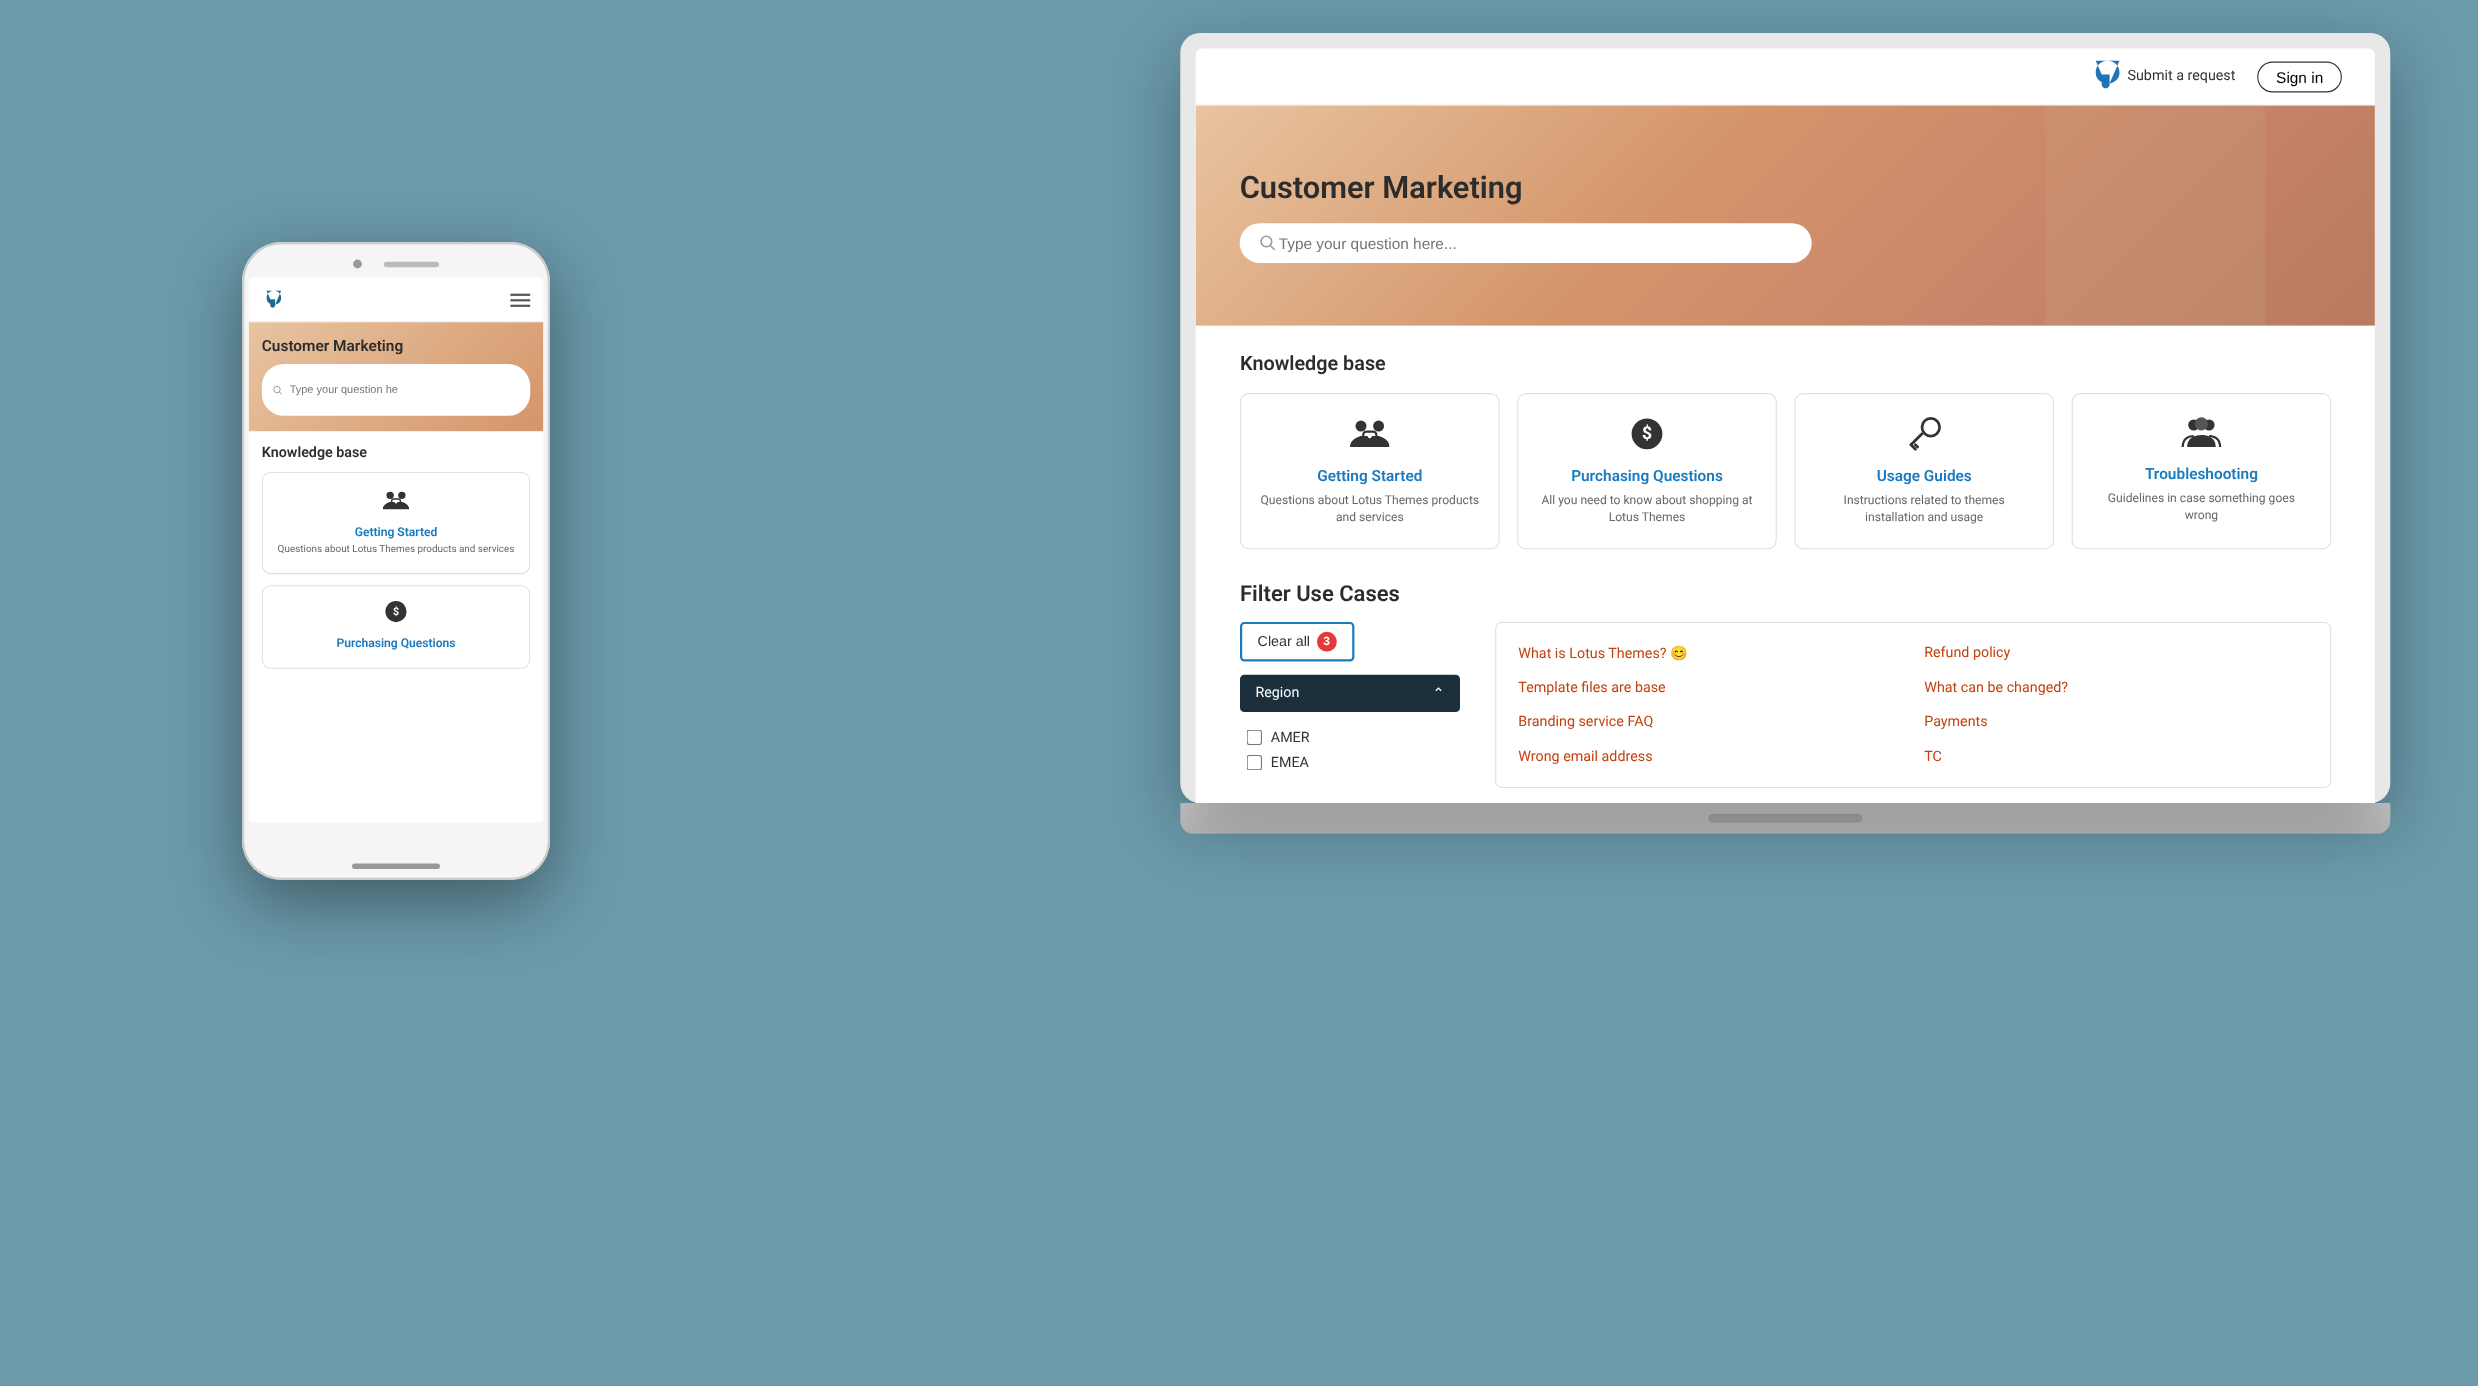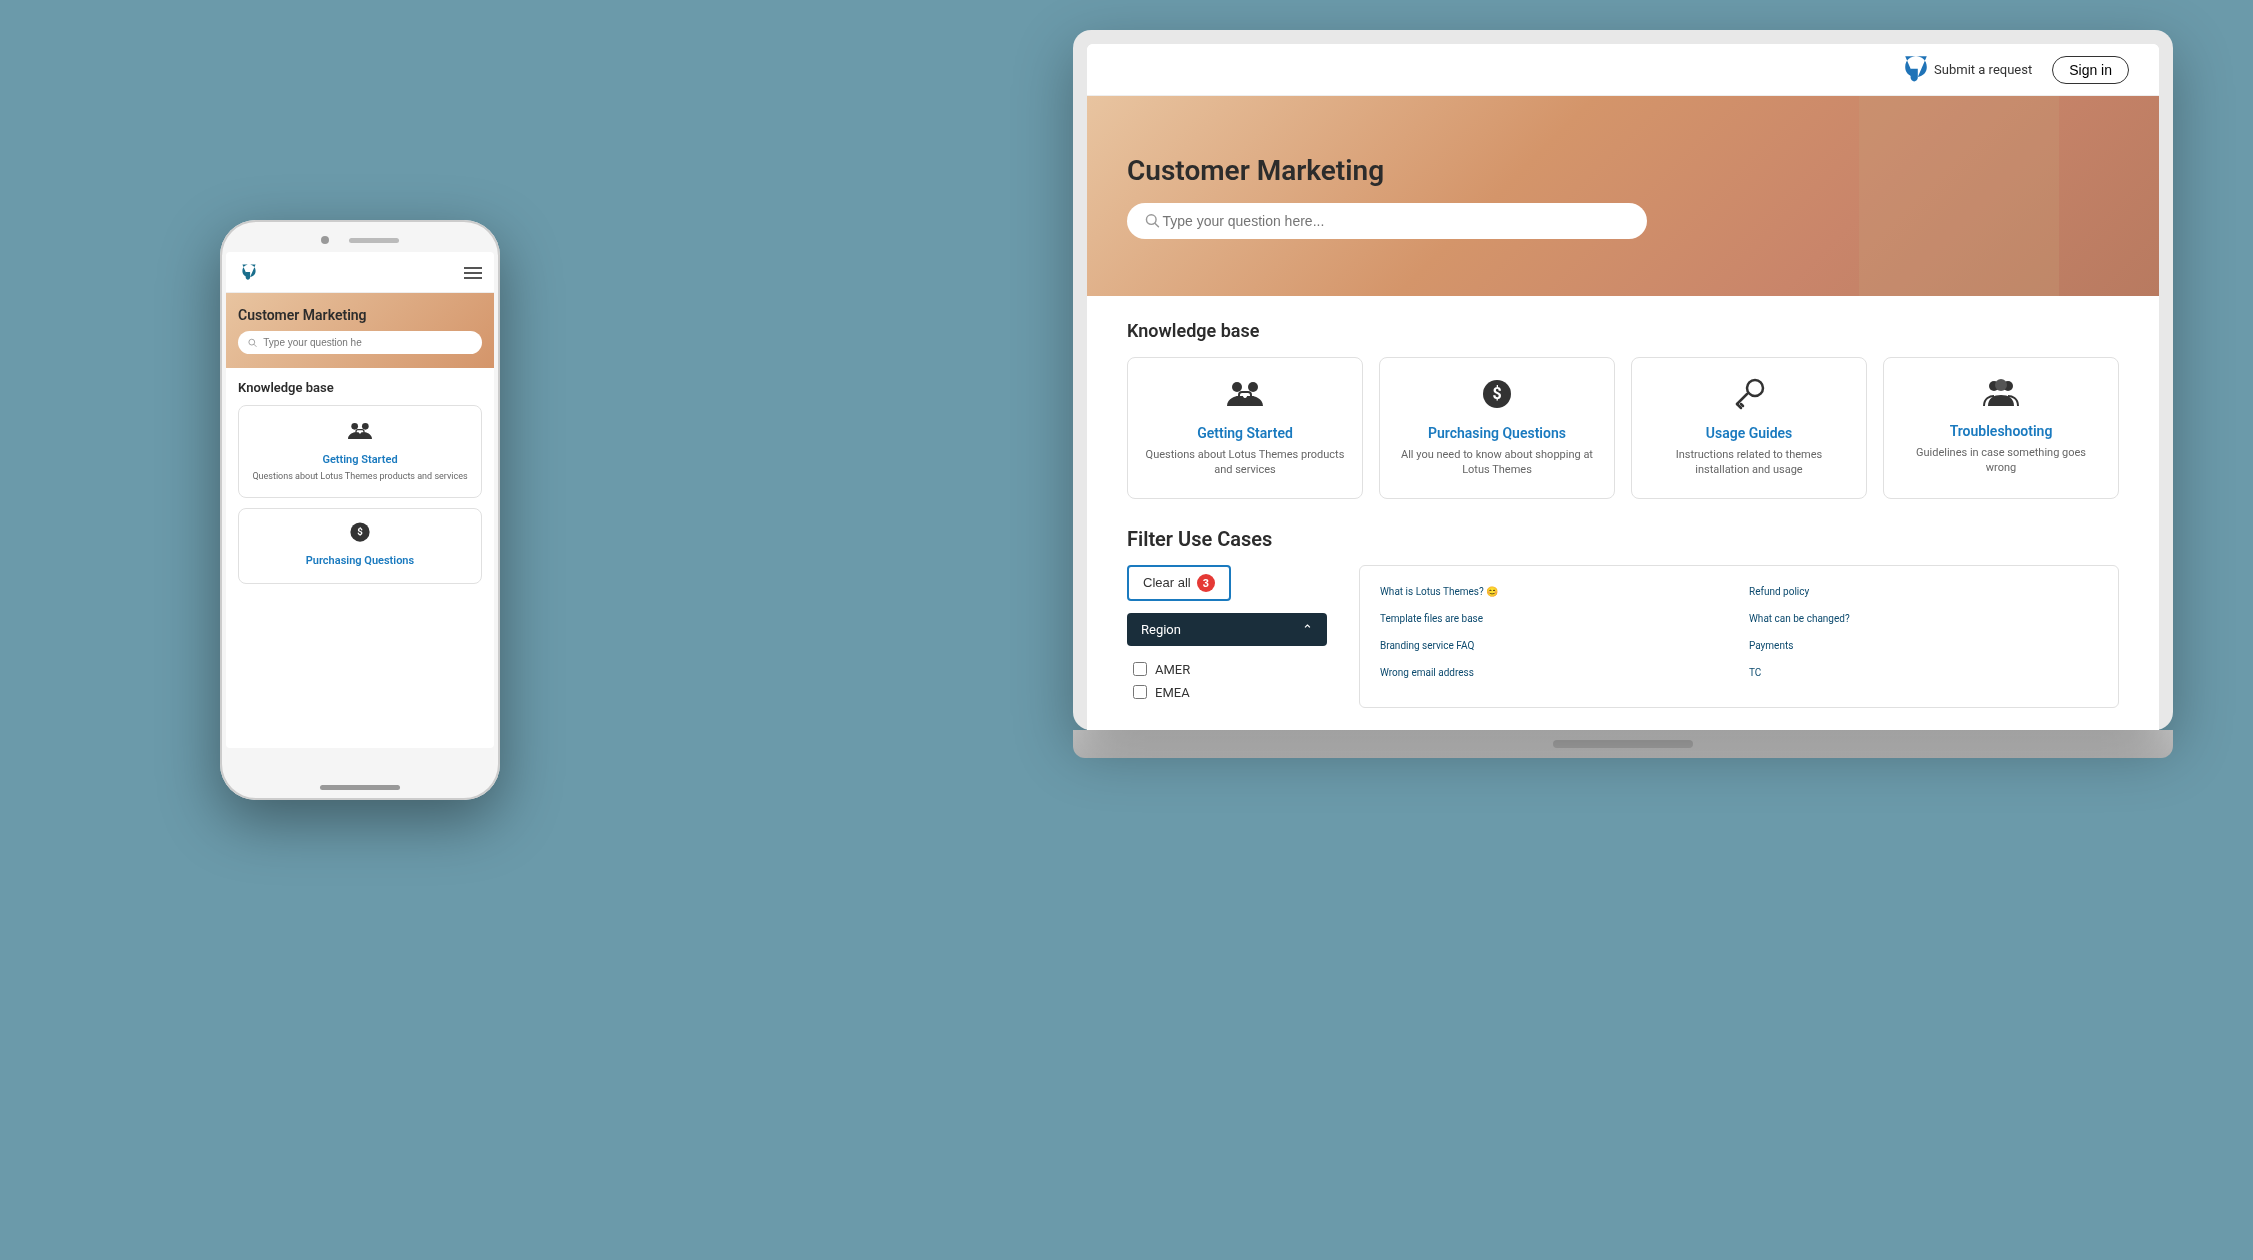--- a/index.html
+++ b/index.html
@@ -249,22 +249,22 @@
       border: 1.5px solid #e0e0e0;
       border-radius: 6px;
       padding: 16px 20px;
     }
     .articles-grid {
       display: grid;
       grid-template-columns: 1fr 1fr;
       gap: 8px 20px;
     }
     .article-link {
-      color: #0c4a6e;
-      font-size: 10px;
+      color: #c2410c;
+      font-size: 13px;
       text-decoration: none;
       padding: 4px 0;
       display: block;
     }
 
     
     .phone-wrapper {
       position: absolute;
       left: 220px;
       top: 220px;
@@ -348,21 +348,21 @@
       font-size: 14px;
       font-weight: 600;
       color: #2c2c2c;
       margin-bottom: 8px;
     }
     .phone-search {
       display: flex;
       align-items: center;
       background: #fff;
       border-radius: 20px;
-      padding: 6px 10px;
+      padding: 18px 10px;
       gap: 6px;
     }
     .phone-search input {
       border: none;
       outline: none;
       font-size: 10px;
       color: #999;
       width: 100%;
     }
     .phone-main {

